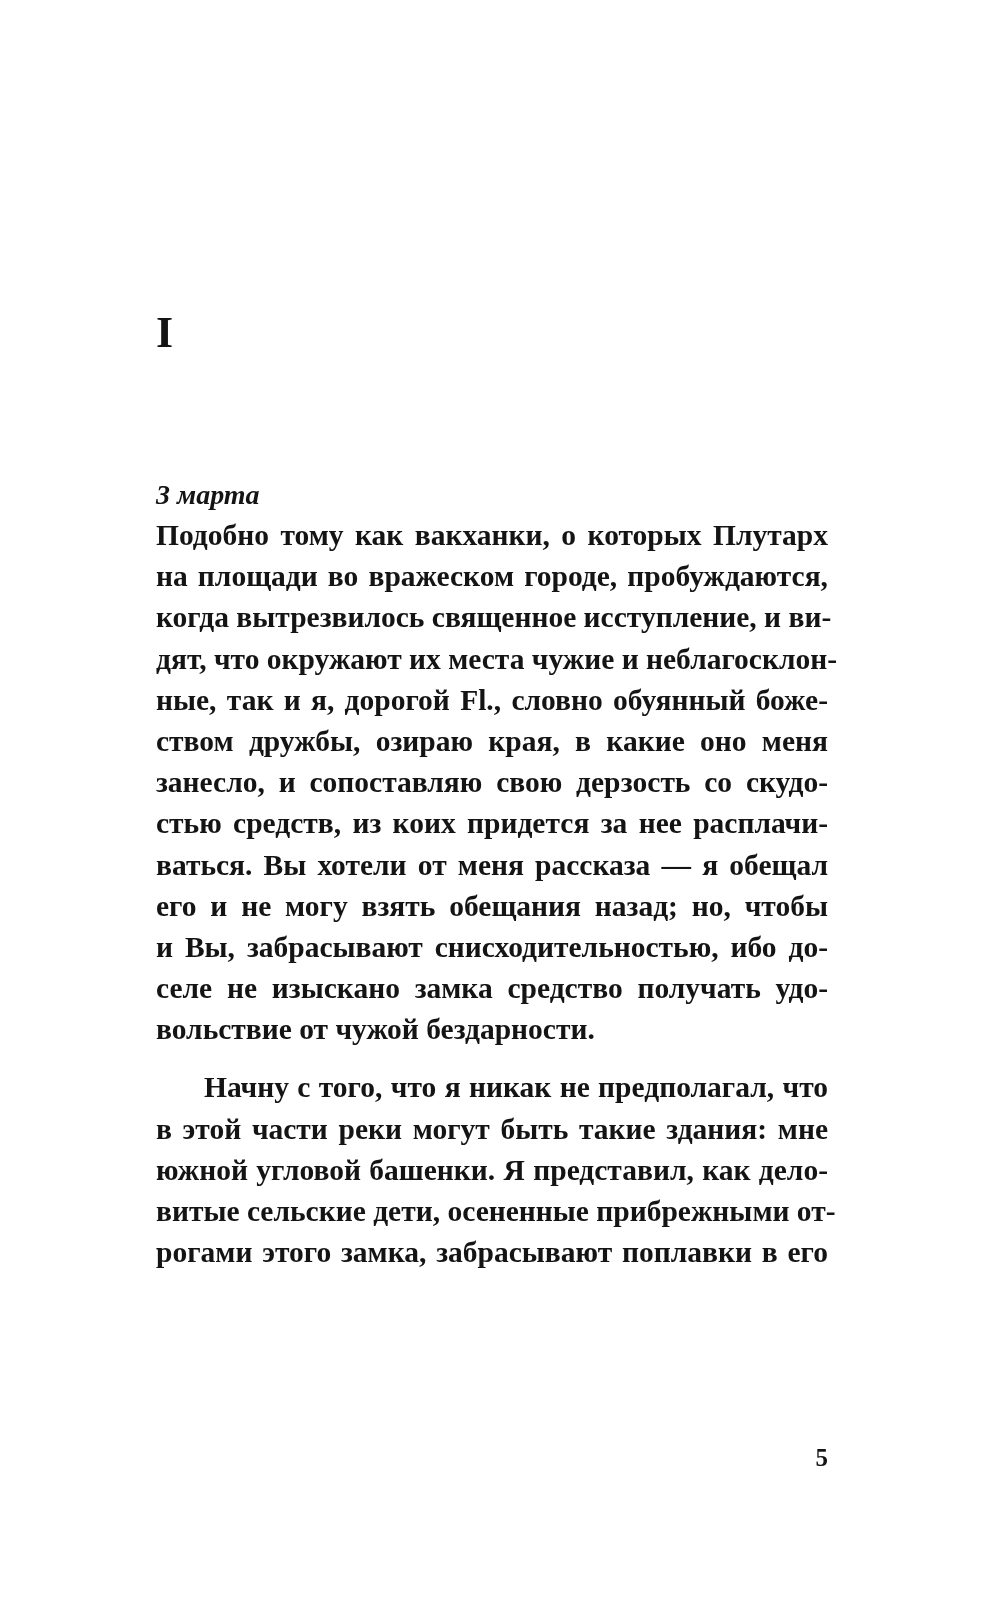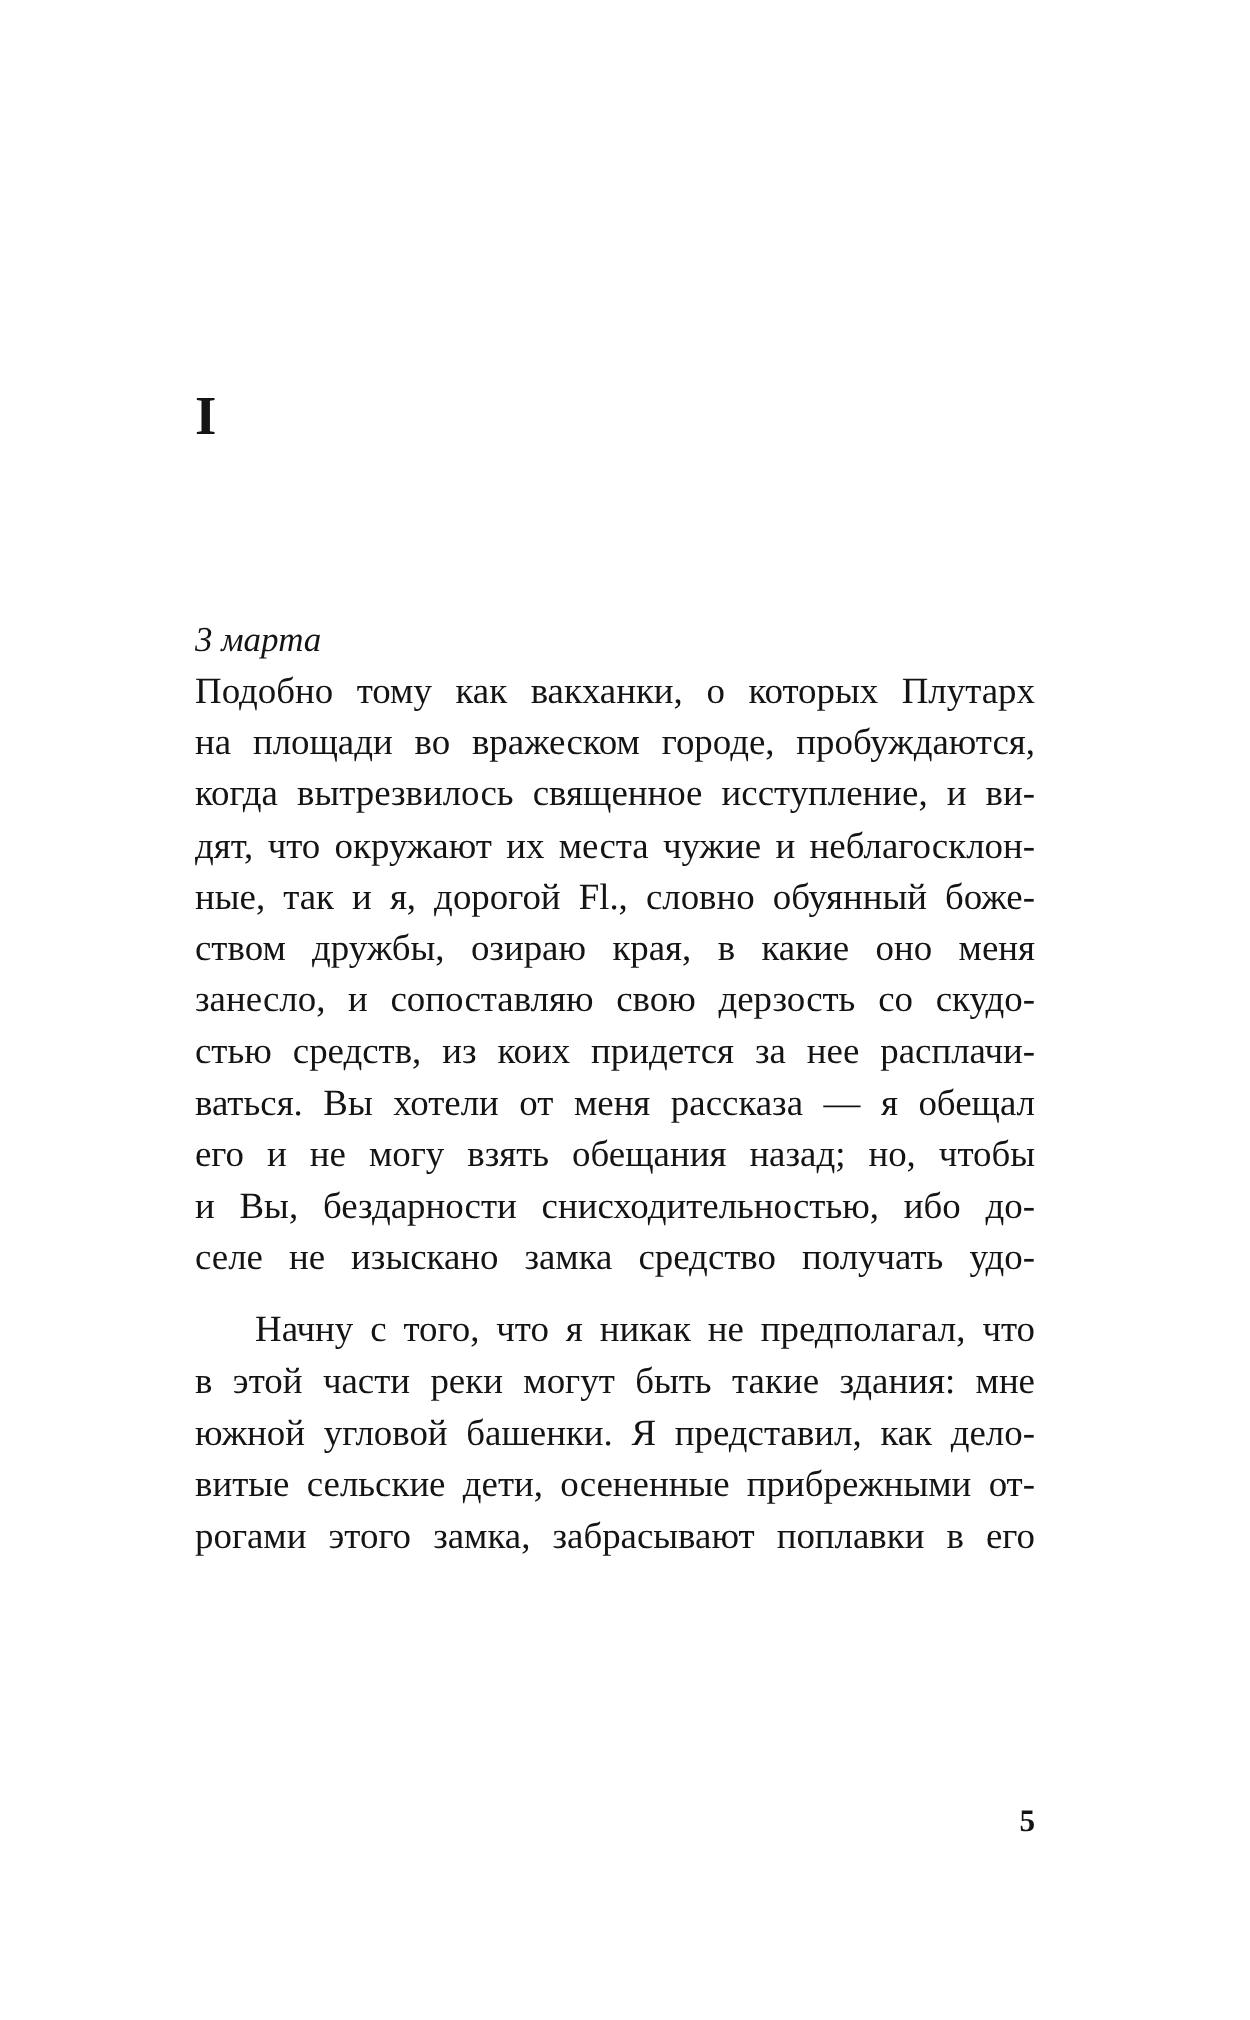--- a/index.html
+++ b/index.html
@@ -26,22 +26,23 @@
       left: 156px;
       top: 311px;
       font-size: 44px;
       font-weight: bold;
       line-height: 44px;
       margin: 0;
     }
     .text-block {
       position: absolute;
       left: 156px;
-      top: 492px;
+      top: 474px;
       width: 672px;
+      font-weight: bold;
     }
     .date-line {
       font-style: italic;
       font-size: 28px;
       line-height: 41px;
       margin: 0;
       height: 41px;
       white-space: nowrap;
     }
     .line {
@@ -87,22 +88,23 @@
       <span class="line">Подобно тому как вакханки, о которых Плутарх</span>
       <span class="line">на площади во вражеском городе, пробуждаются,</span>
       <span class="line">когда вытрезвилось священное исступление, и ви-</span>
       <span class="line">дят, что окружают их места чужие и неблагосклон-</span>
       <span class="line">ные, так и я, дорогой Fl., словно обуянный боже-</span>
       <span class="line">ством дружбы, озираю края, в какие оно меня</span>
       <span class="line">занесло, и сопоставляю свою дерзость со скудо-</span>
       <span class="line">стью средств, из коих придется за нее расплачи-</span>
       <span class="line">ваться. Вы хотели от меня рассказа — я обещал</span>
       <span class="line">его и не могу взять обещания назад; но, чтобы</span>
-      <span class="line">и Вы, бездарности снисходительностью, ибо до-</span>
+      <span class="line">и Вы, забрасывают снисходительностью, ибо до-</span>
       <span class="line">селе не изыскано замка средство получать удо-</span>
+      <span class="line last">вольствие от чужой бездарности.</span>
     </div>
 
     <div class="paragraph">
       <span class="line indent">Начну с того, что я никак не предполагал, что</span>
       <span class="line">в этой части реки могут быть такие здания: мне</span>
       <span class="line">южной угловой башенки. Я представил, как дело-</span>
       <span class="line">витые сельские дети, осененные прибрежными от-</span>
       <span class="line">рогами этого замка, забрасывают поплавки в его</span>
     </div>
 

